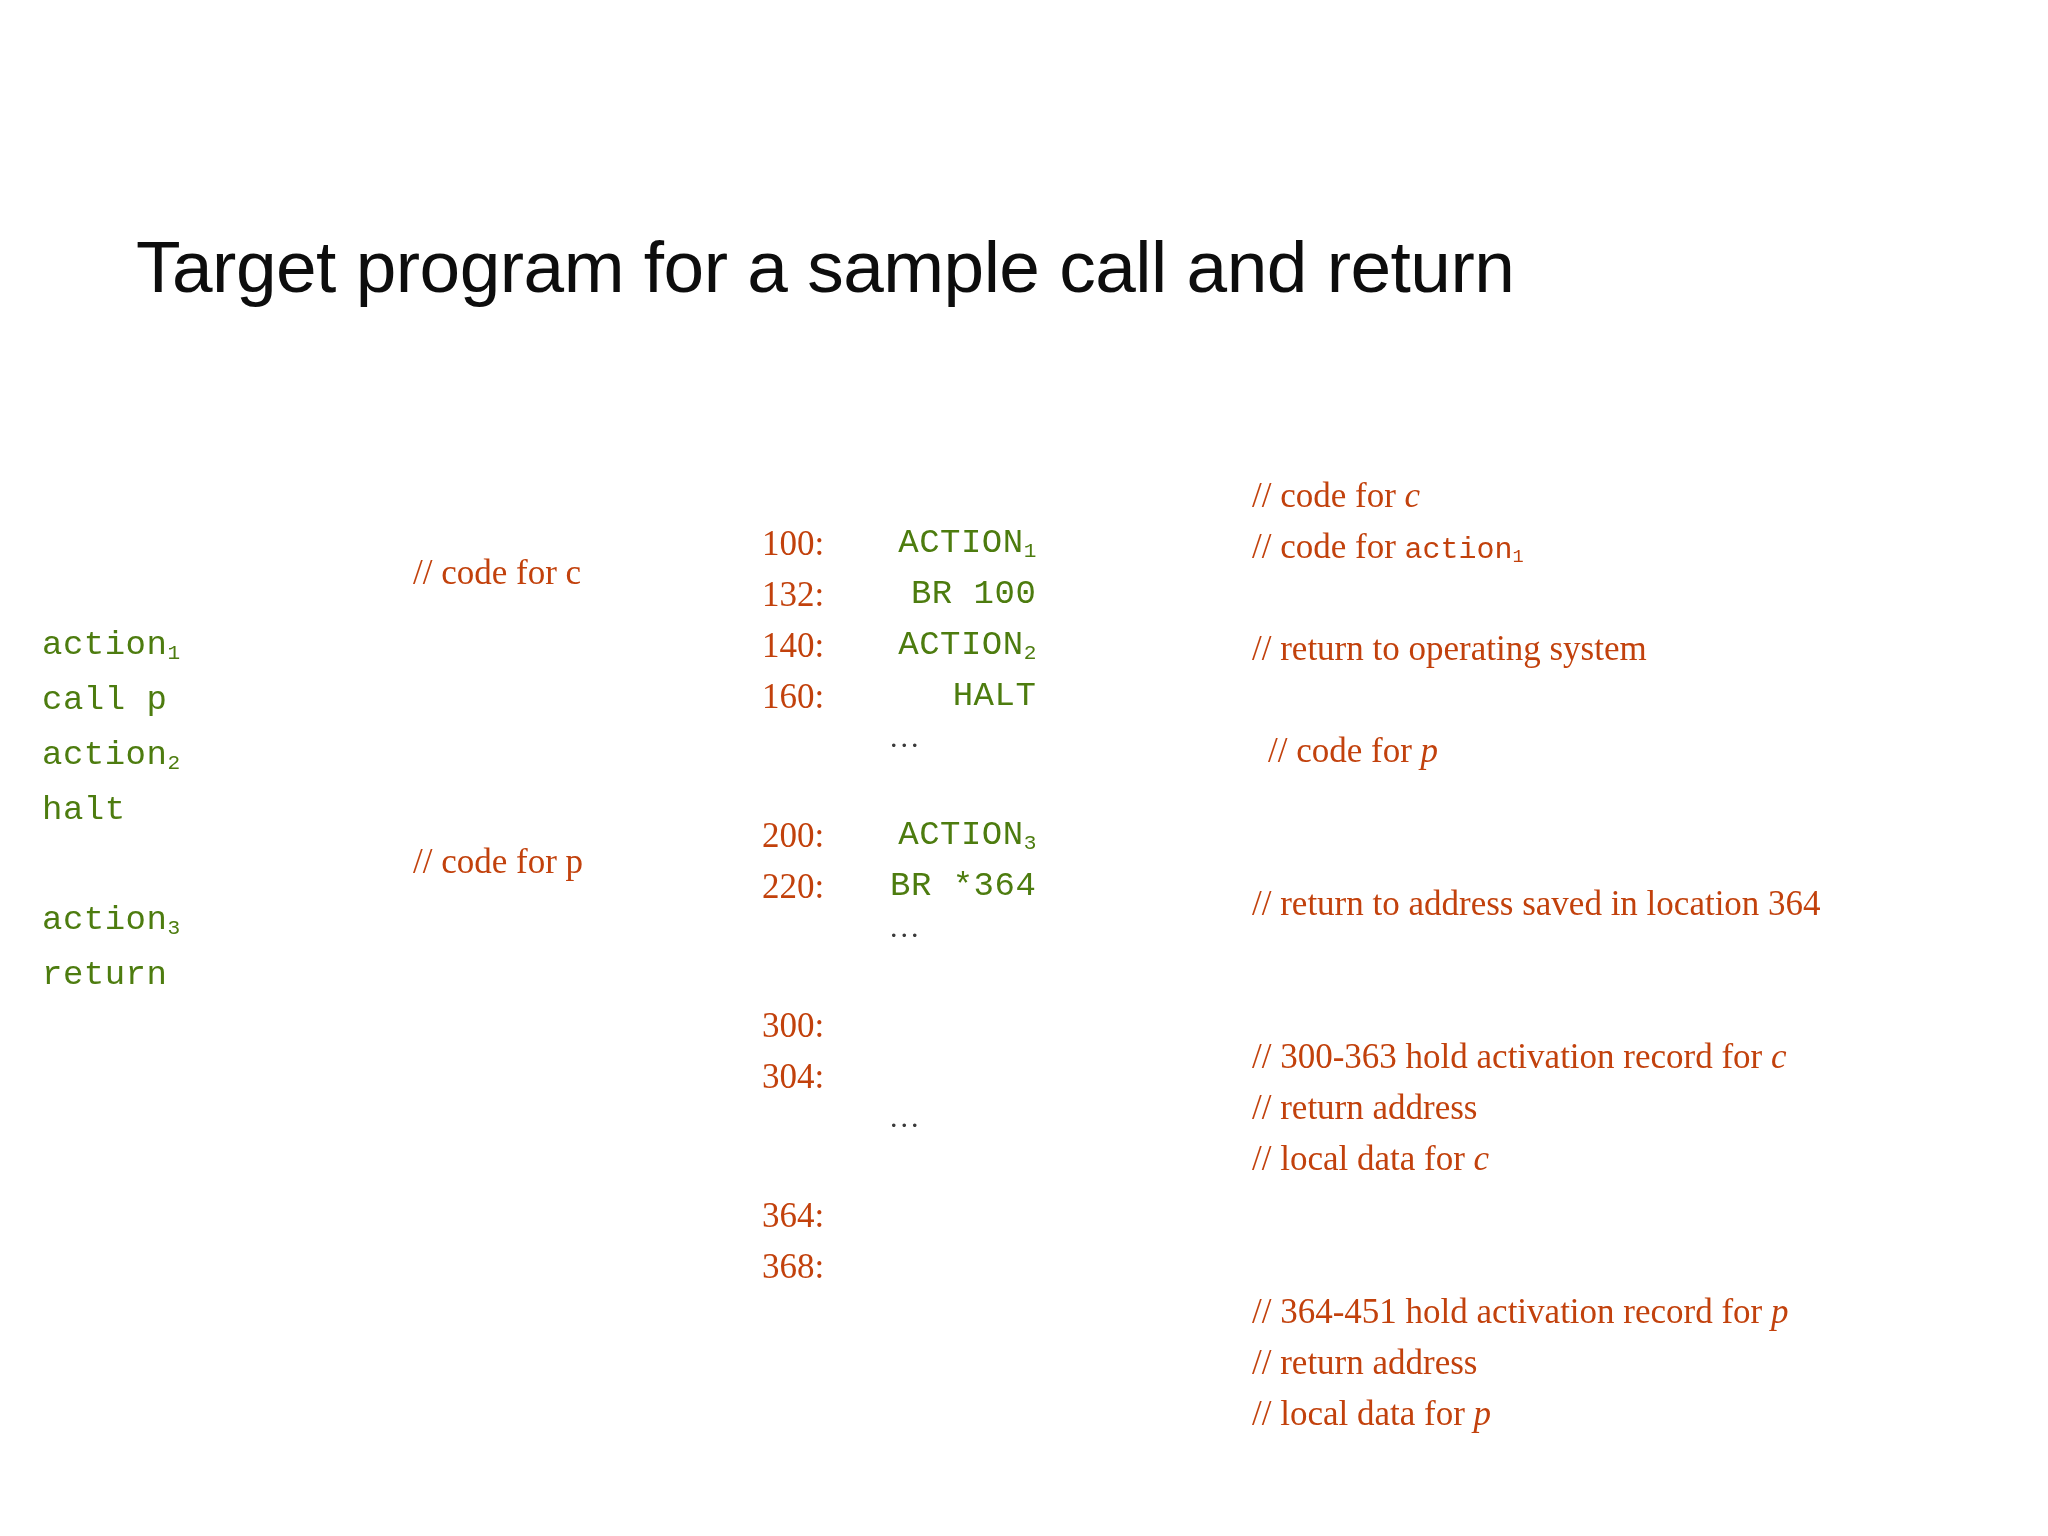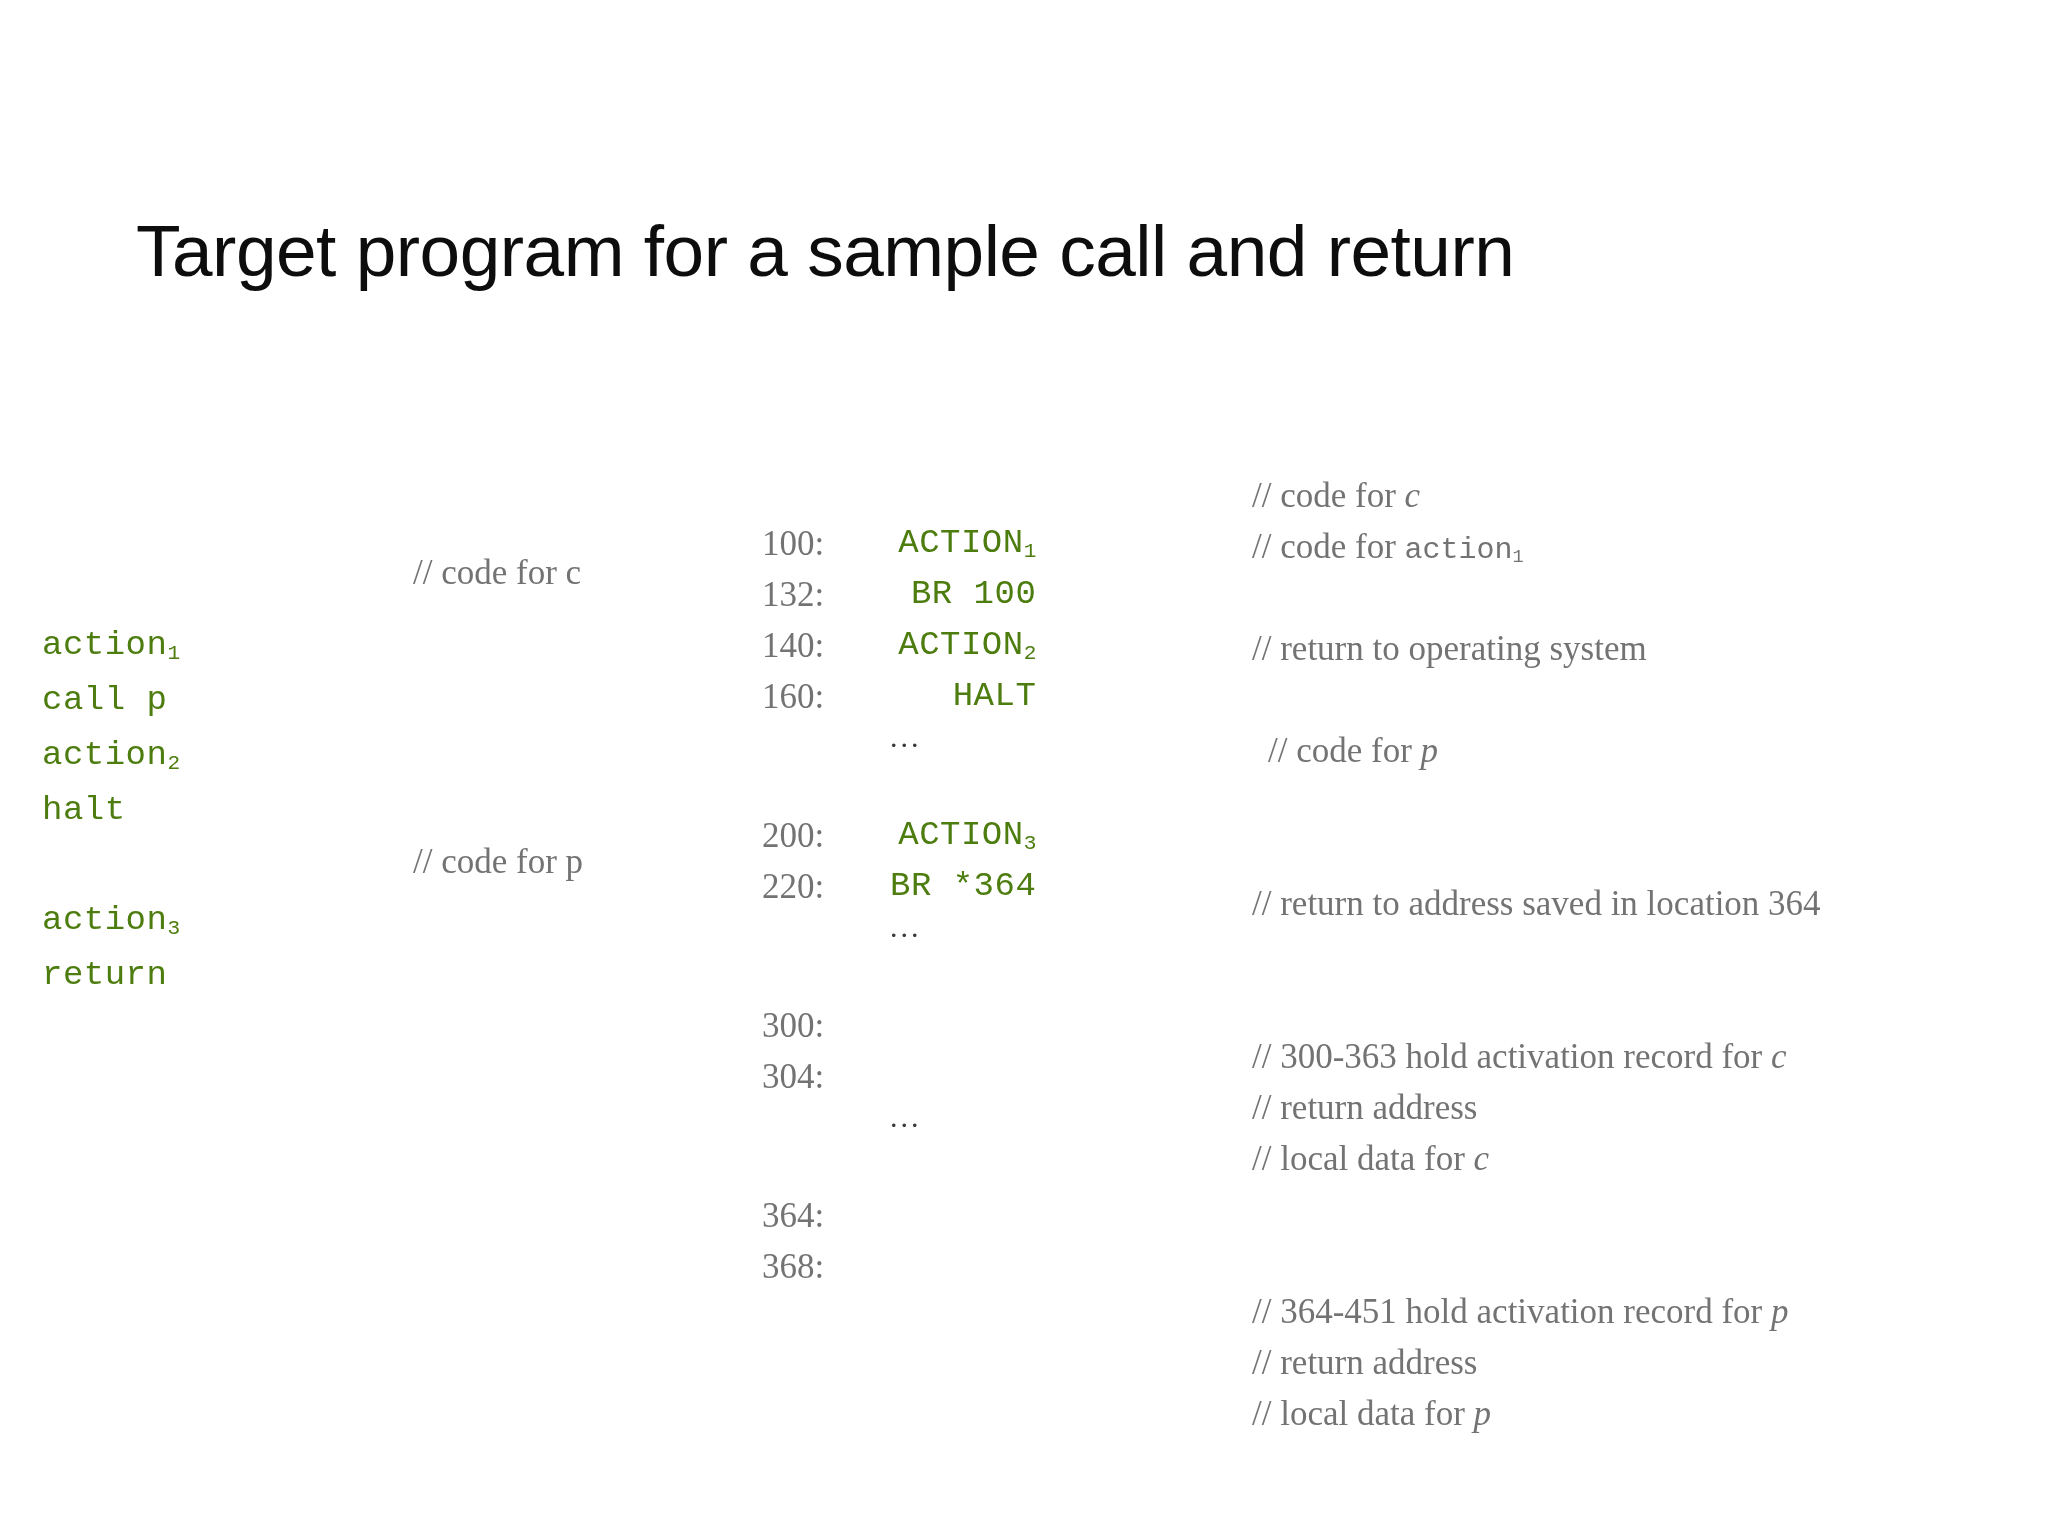--- a/index.html
+++ b/index.html
@@ -14,21 +14,21 @@
     height: 1536px;
     background: #ffffff;
     overflow: hidden;
     font-family: "Liberation Serif", serif;
   }
 
   
   .slide-title {
     position: absolute;
     left: 136px;
-    top: 214px;
+    top: 230px;
     font-family: "Liberation Sans", sans-serif;
     font-size: 73px;
     font-weight: 400;
     color: #0d0d0d;
     letter-spacing: -0.5px;
     white-space: nowrap;
     line-height: 1.0;
   }
 
   
@@ -42,21 +42,21 @@
 
   
   .mono {
     font-family: "Liberation Mono", "DejaVu Sans Mono", monospace;
     color: #4d7c0f;
     font-size: 34px;
     letter-spacing: 0.5px;
   }
   .serif {
     font-family: "Liberation Serif", "DejaVu Serif", serif;
-    color: #737373;
+    color: #c2410c;
     font-size: 35px;
   }
   .serif-it {
     font-style: italic;
   }
   sub {
     font-size: 0.62em;
     vertical-align: -0.22em;
     letter-spacing: 0;
   }

